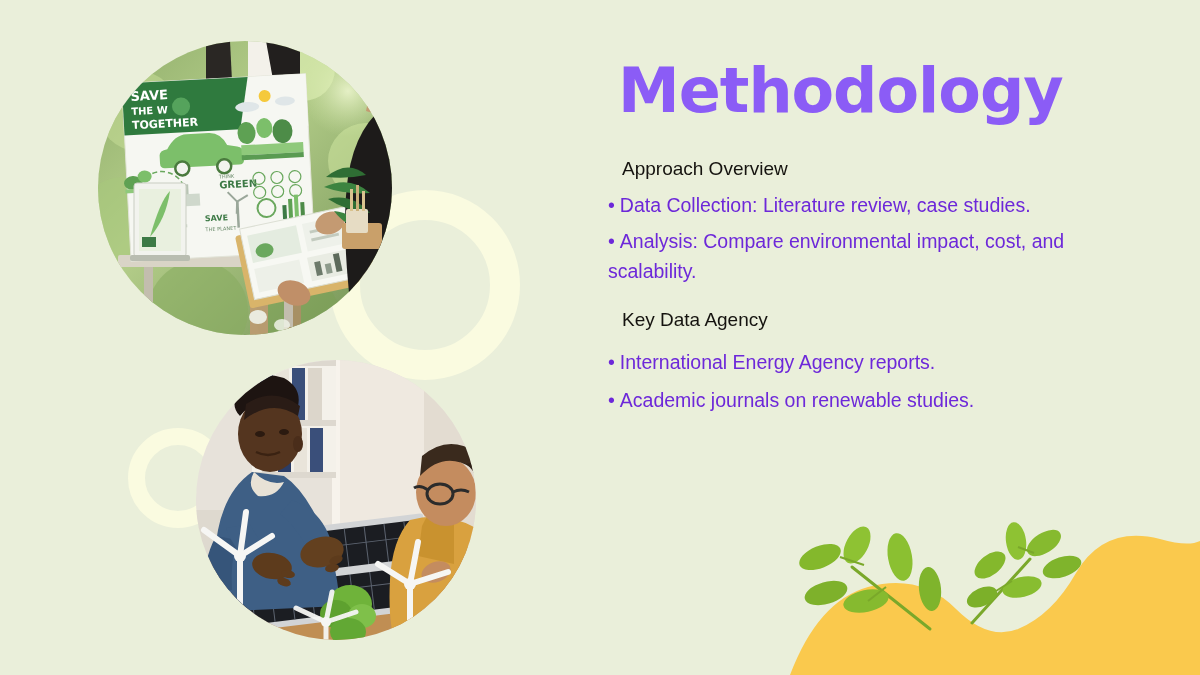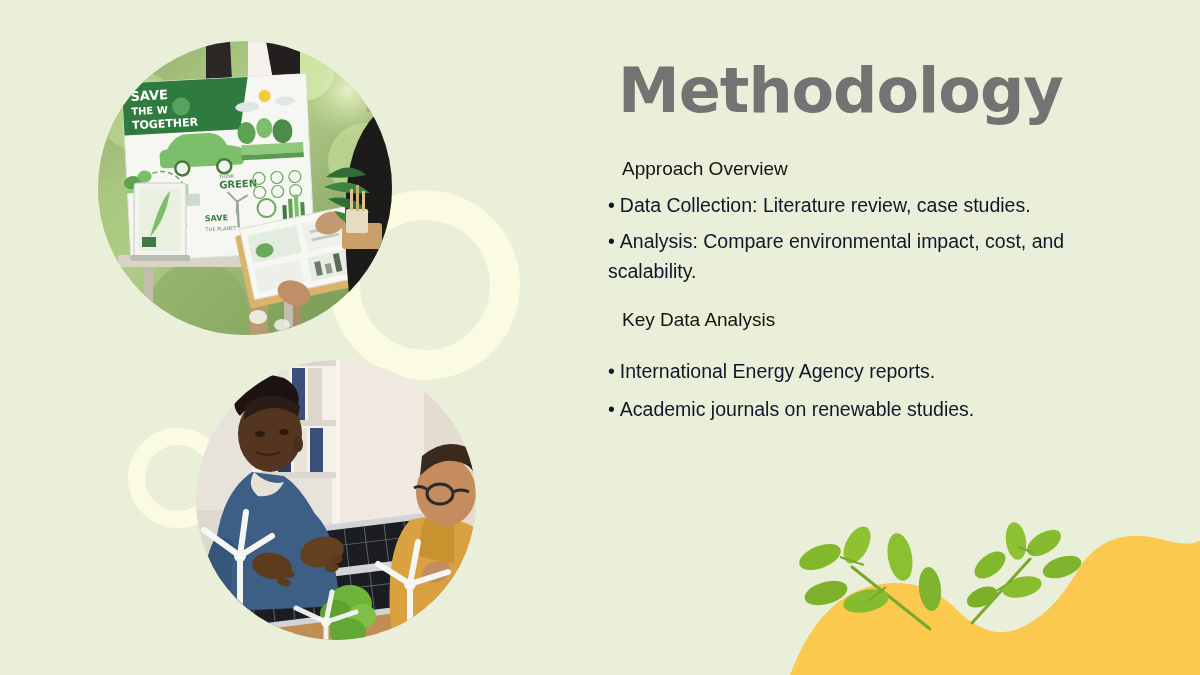--- a/index.html
+++ b/index.html
@@ -63,50 +63,50 @@
   #content {
     position: absolute;
     left: 608px;
     top: 58px;
     width: 470px;
   }
   #slide-title {
     font-size: 62px;
     font-weight: 900;
     letter-spacing: -1px;
-    color: #737373;
+    color: #8b5cf6;
     line-height: 1.05;
     margin: 0 0 34px 10px;
     font-family: "DejaVu Sans", sans-serif;
   }
   .section-heading {
     font-size: 19px;
     font-weight: normal;
     color: #15130f;
     margin: 0 0 8px 14px;
     line-height: 1.3;
   }
   .bullet-list {
     list-style: none;
     margin: 0;
     padding: 0;
   }
   .bullet-item {
     font-size: 19.5px;
-    color: #0f172a;
+    color: #6d28d9;
     line-height: 1.55;
     margin: 0 0 6px 0;
     padding: 0;
     text-indent: 0;
   }
   .bullet-item .bullet-mark { margin-right: 5px; }
   .group-gap { height: 14px; }
   #heading-sources { margin-top: 2px; }
   #list-sources .bullet-item { margin-bottom: 8px; }
-  #list-sources { margin-top: 23px; }
+  #list-sources { margin-top: 14px; }
 
   
   #ornament-bottom-right {
     position: absolute;
     left: 760px;
     top: 505px;
     width: 440px;
     height: 170px;
   }
   #ornament-bottom-right svg { display: block; }
@@ -385,21 +385,21 @@
     <h1 id="slide-title">Methodology</h1>
 
     <h2 class="section-heading">Approach Overview</h2>
     <ul class="bullet-list" id="list-approach">
       <li class="bullet-item"><span class="bullet-mark">•</span><span>Data Collection: Literature review, case studies.</span></li>
       <li class="bullet-item"><span class="bullet-mark">•</span><span>Analysis: Compare environmental impact, cost, and scalability.</span></li>
     </ul>
 
     <div class="group-gap"></div>
 
-    <h2 class="section-heading" id="heading-sources">Key Data Analysis</h2>
+    <h2 class="section-heading" id="heading-sources">Key Data Agency</h2>
     <ul class="bullet-list" id="list-sources">
       <li class="bullet-item"><span class="bullet-mark">•</span><span>International Energy Agency reports.</span></li>
       <li class="bullet-item"><span class="bullet-mark">•</span><span>Academic journals on renewable studies.</span></li>
     </ul>
   </div>
 
   <div id="ornament-bottom-right">
     <svg width="440" height="170" viewBox="0 0 440 170" xmlns="http://www.w3.org/2000/svg">
       <path d="M30 170 Q58 96 108 82 Q160 68 196 104 Q228 136 258 124 Q292 110 316 68 Q344 20 400 34 Q428 42 440 36 L440 170 Z" fill="#FAC94D"></path>
 

